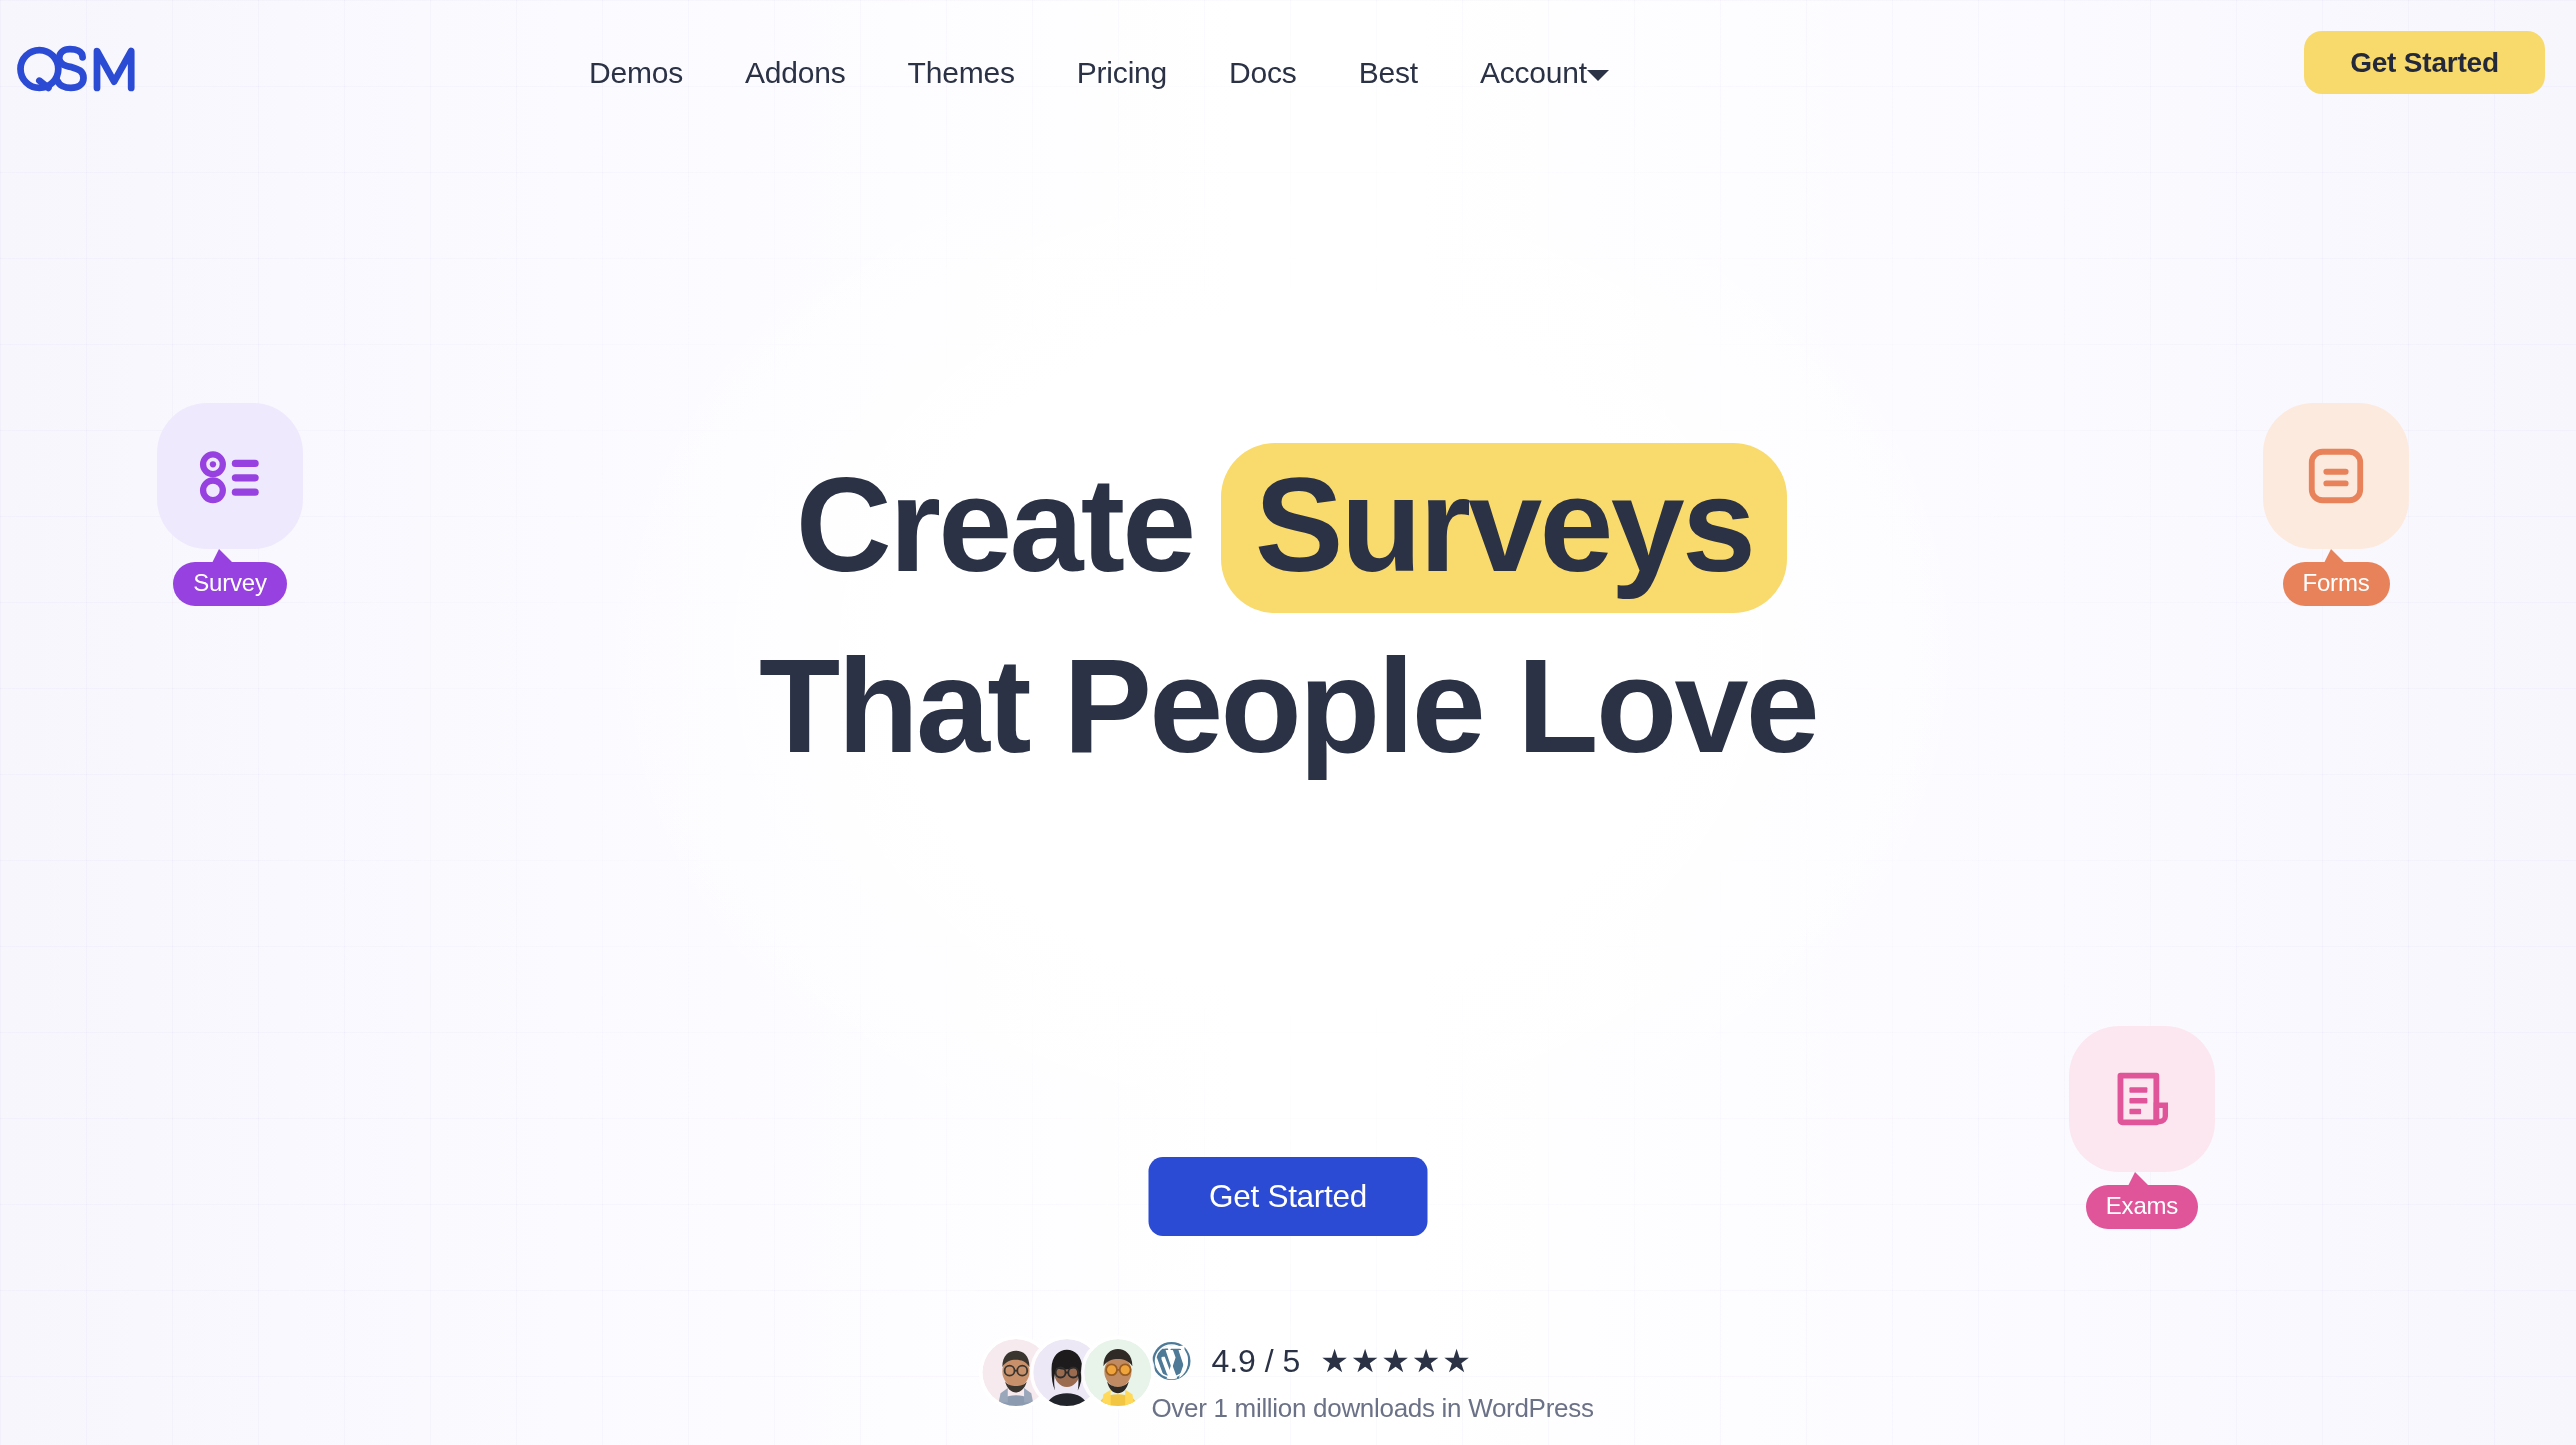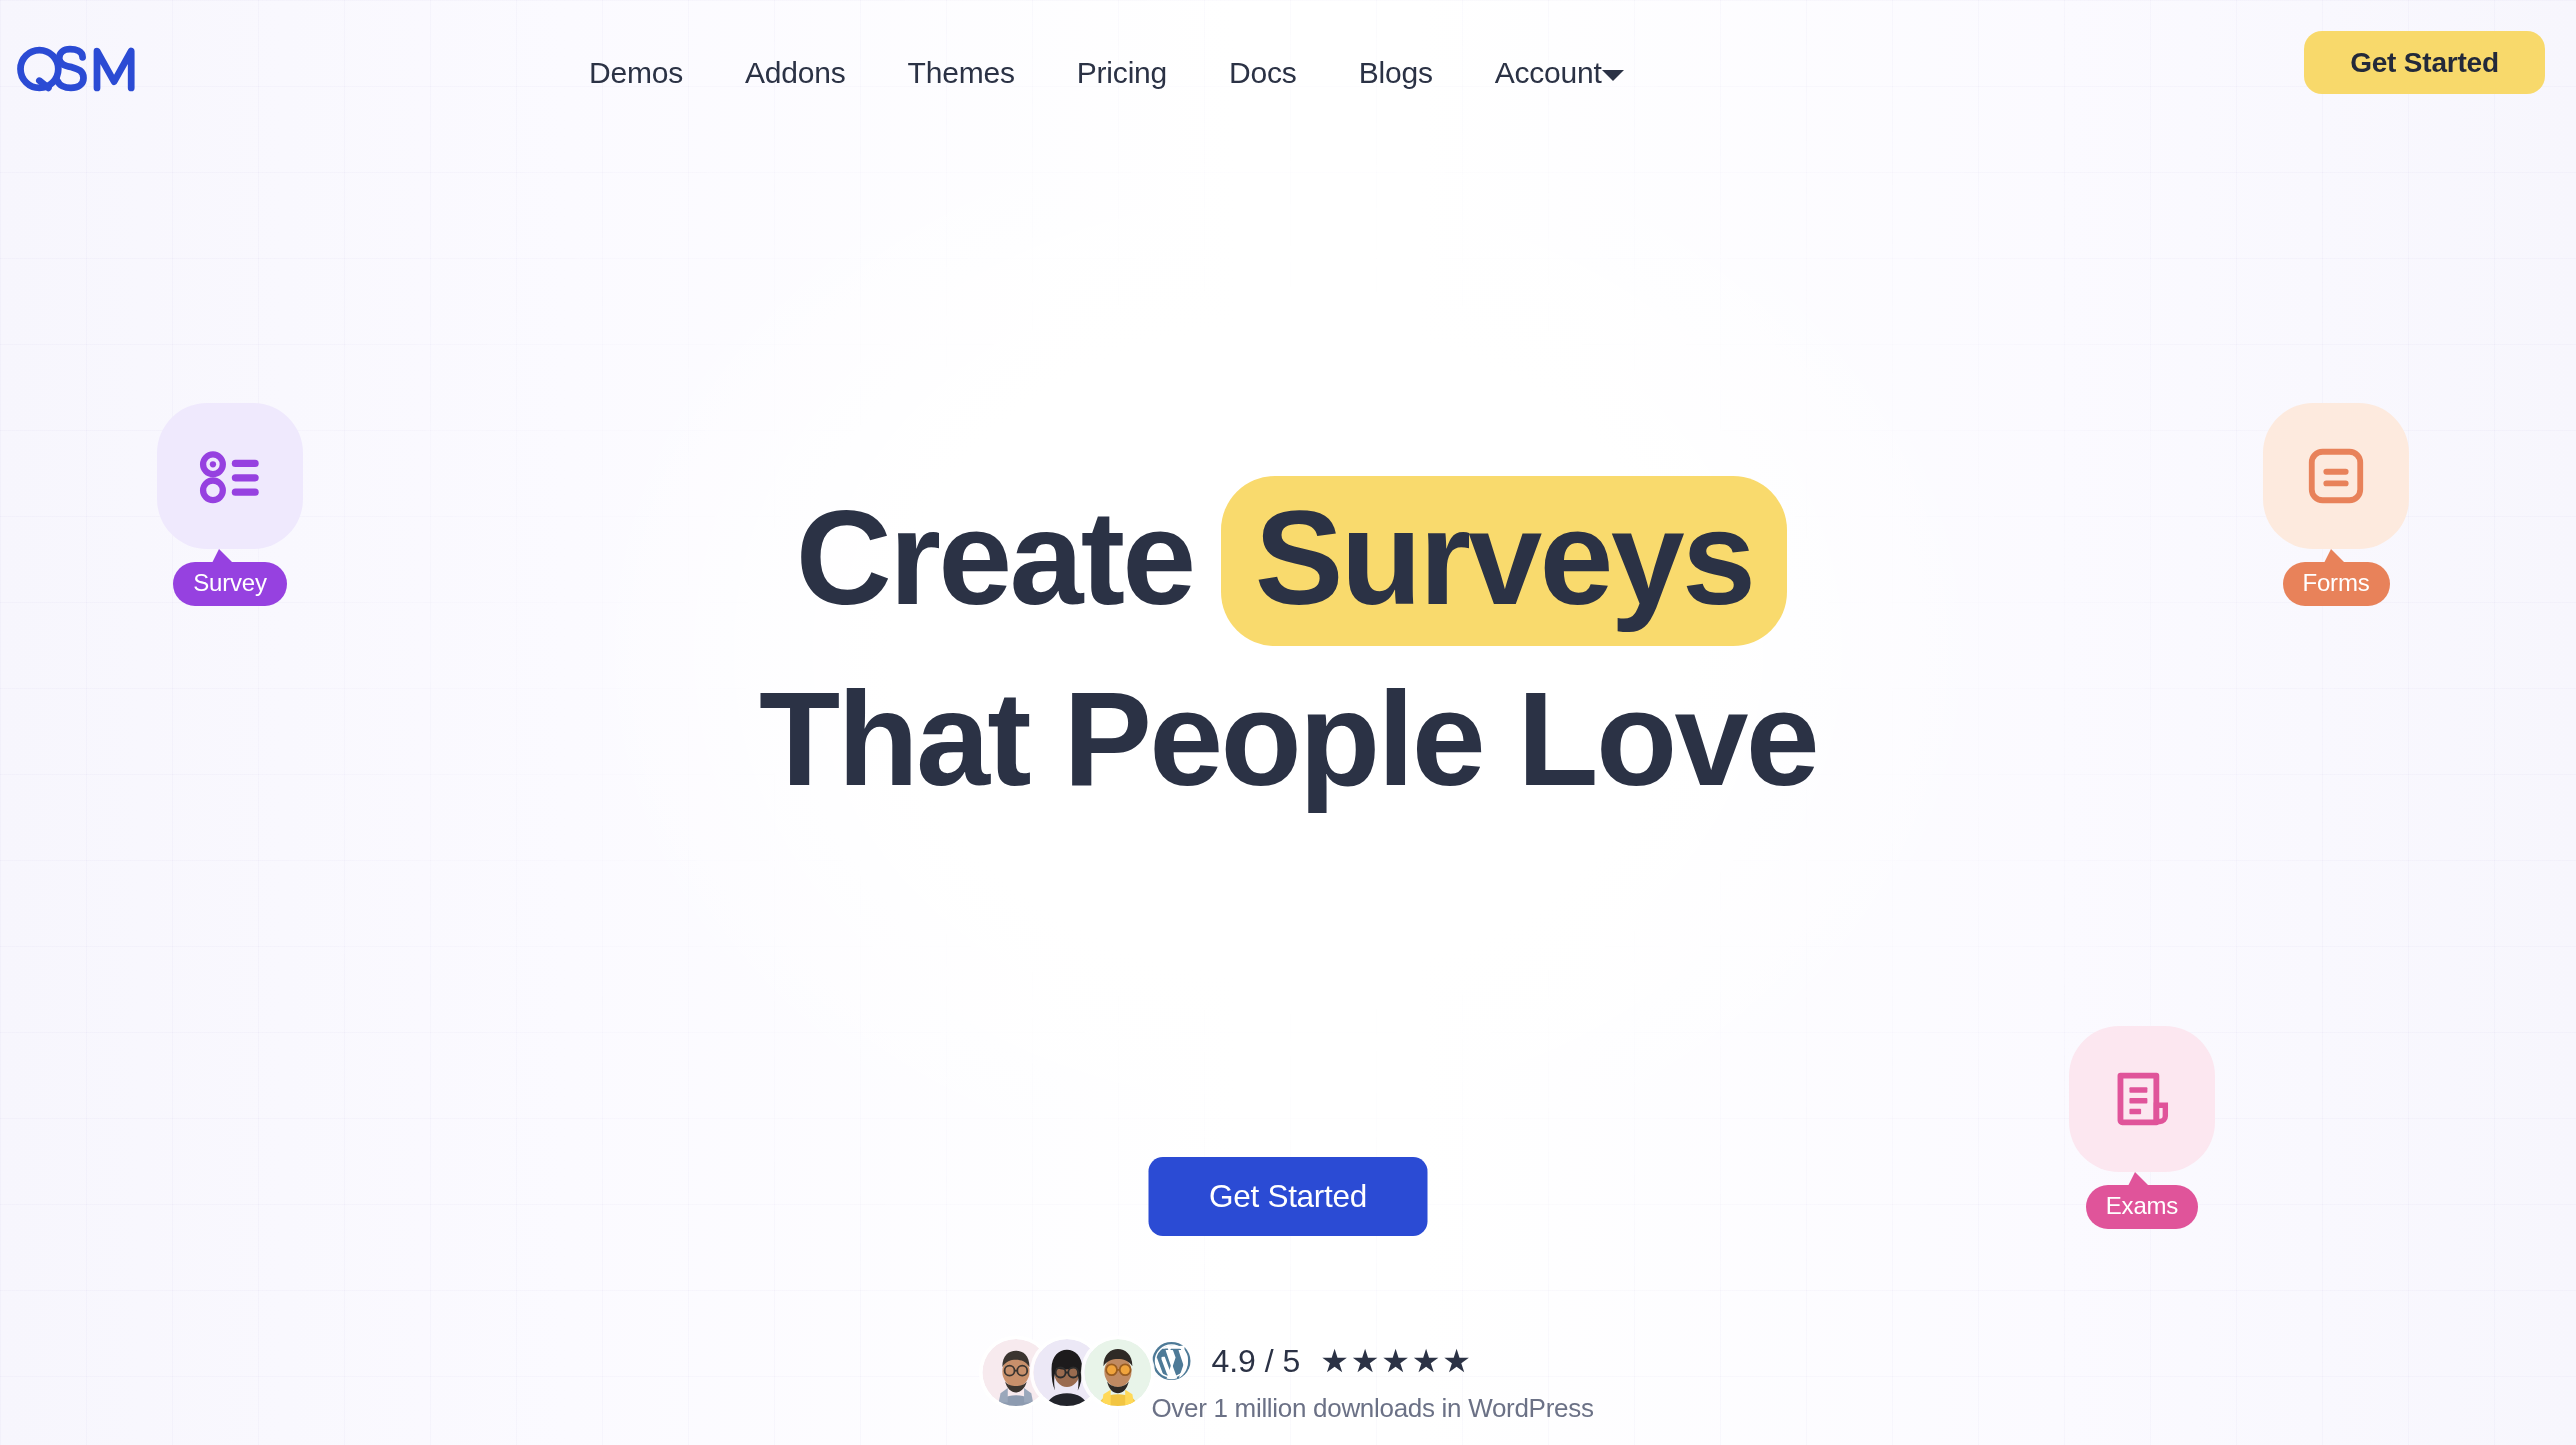--- a/index.html
+++ b/index.html
@@ -125,21 +125,21 @@
     top: 443px;
     left: 0;
     width: 2576px;
     text-align: center;
     font-size: 133px;
     line-height: 1.0;
     font-weight: 700;
     color: #2b3245;
     letter-spacing: -2.7px;
   }
-  #hero-headline .line { display: block; white-space: nowrap; margin-top: 33px; }
+  #hero-headline .line { display: block; white-space: nowrap; }
   #hero-headline .line2 { margin-top: 27px; }
   .hl-mark {
     background: #f9da6d;
     border-radius: 54px;
     padding: 25px 34px 31px 34px;
     margin: 0 -7.2px;
     display: inline-block;
     line-height: 0.86;
   }
   #hero-subtitle {
@@ -302,21 +302,21 @@
       </g>
     </svg>
   </a>
 
   <nav id="primary-nav">
     <a class="nav-link" href="#">Demos</a>
     <a class="nav-link" href="#">Addons</a>
     <a class="nav-link" href="#">Themes</a>
     <a class="nav-link" href="#">Pricing</a>
     <a class="nav-link" href="#">Docs</a>
-    <a class="nav-link" href="#">Blogs</a>
+    <a class="nav-link" href="#">Best</a>
     <div id="nav-account">
       <span class="nav-label">Account</span>
       <span class="caret-down"></span>
     </div>
   </nav>
 
   <button id="header-cta">Get Started</button>
 </header>
 
 <section id="hero">

